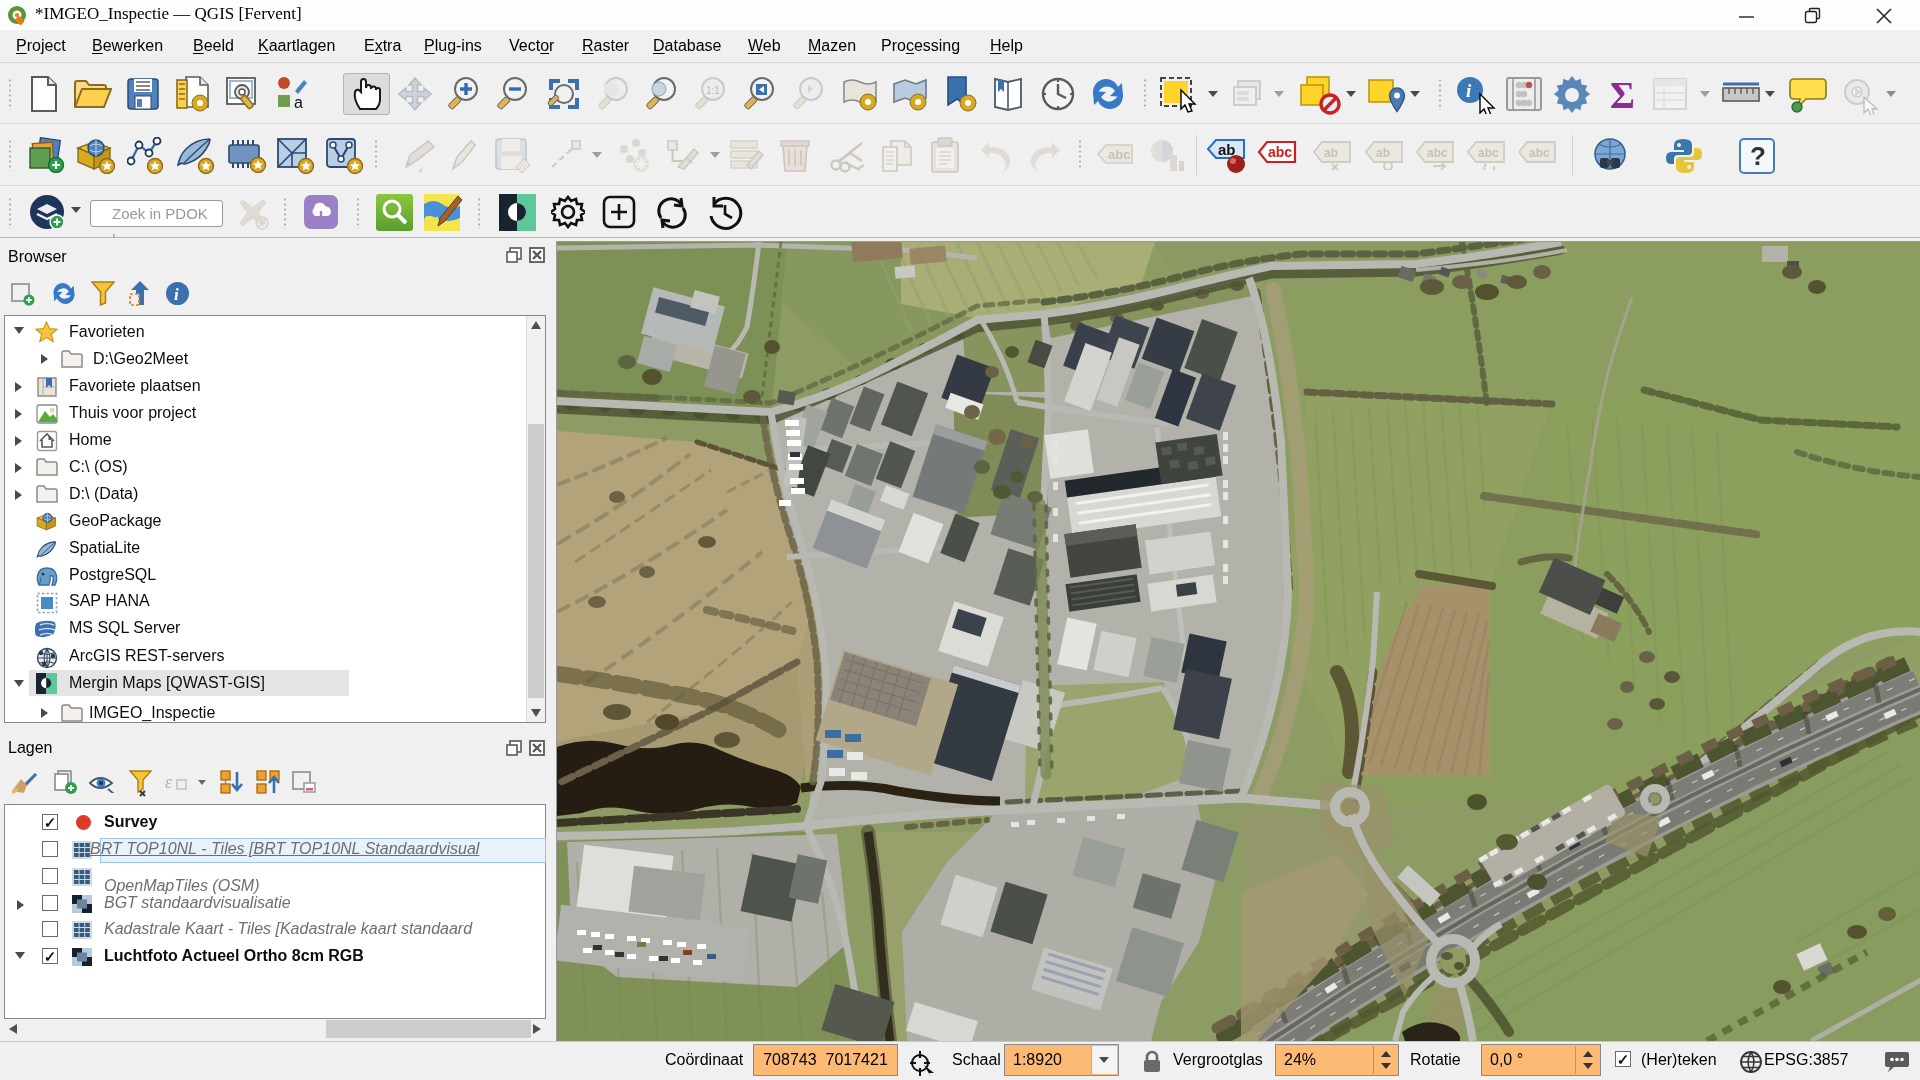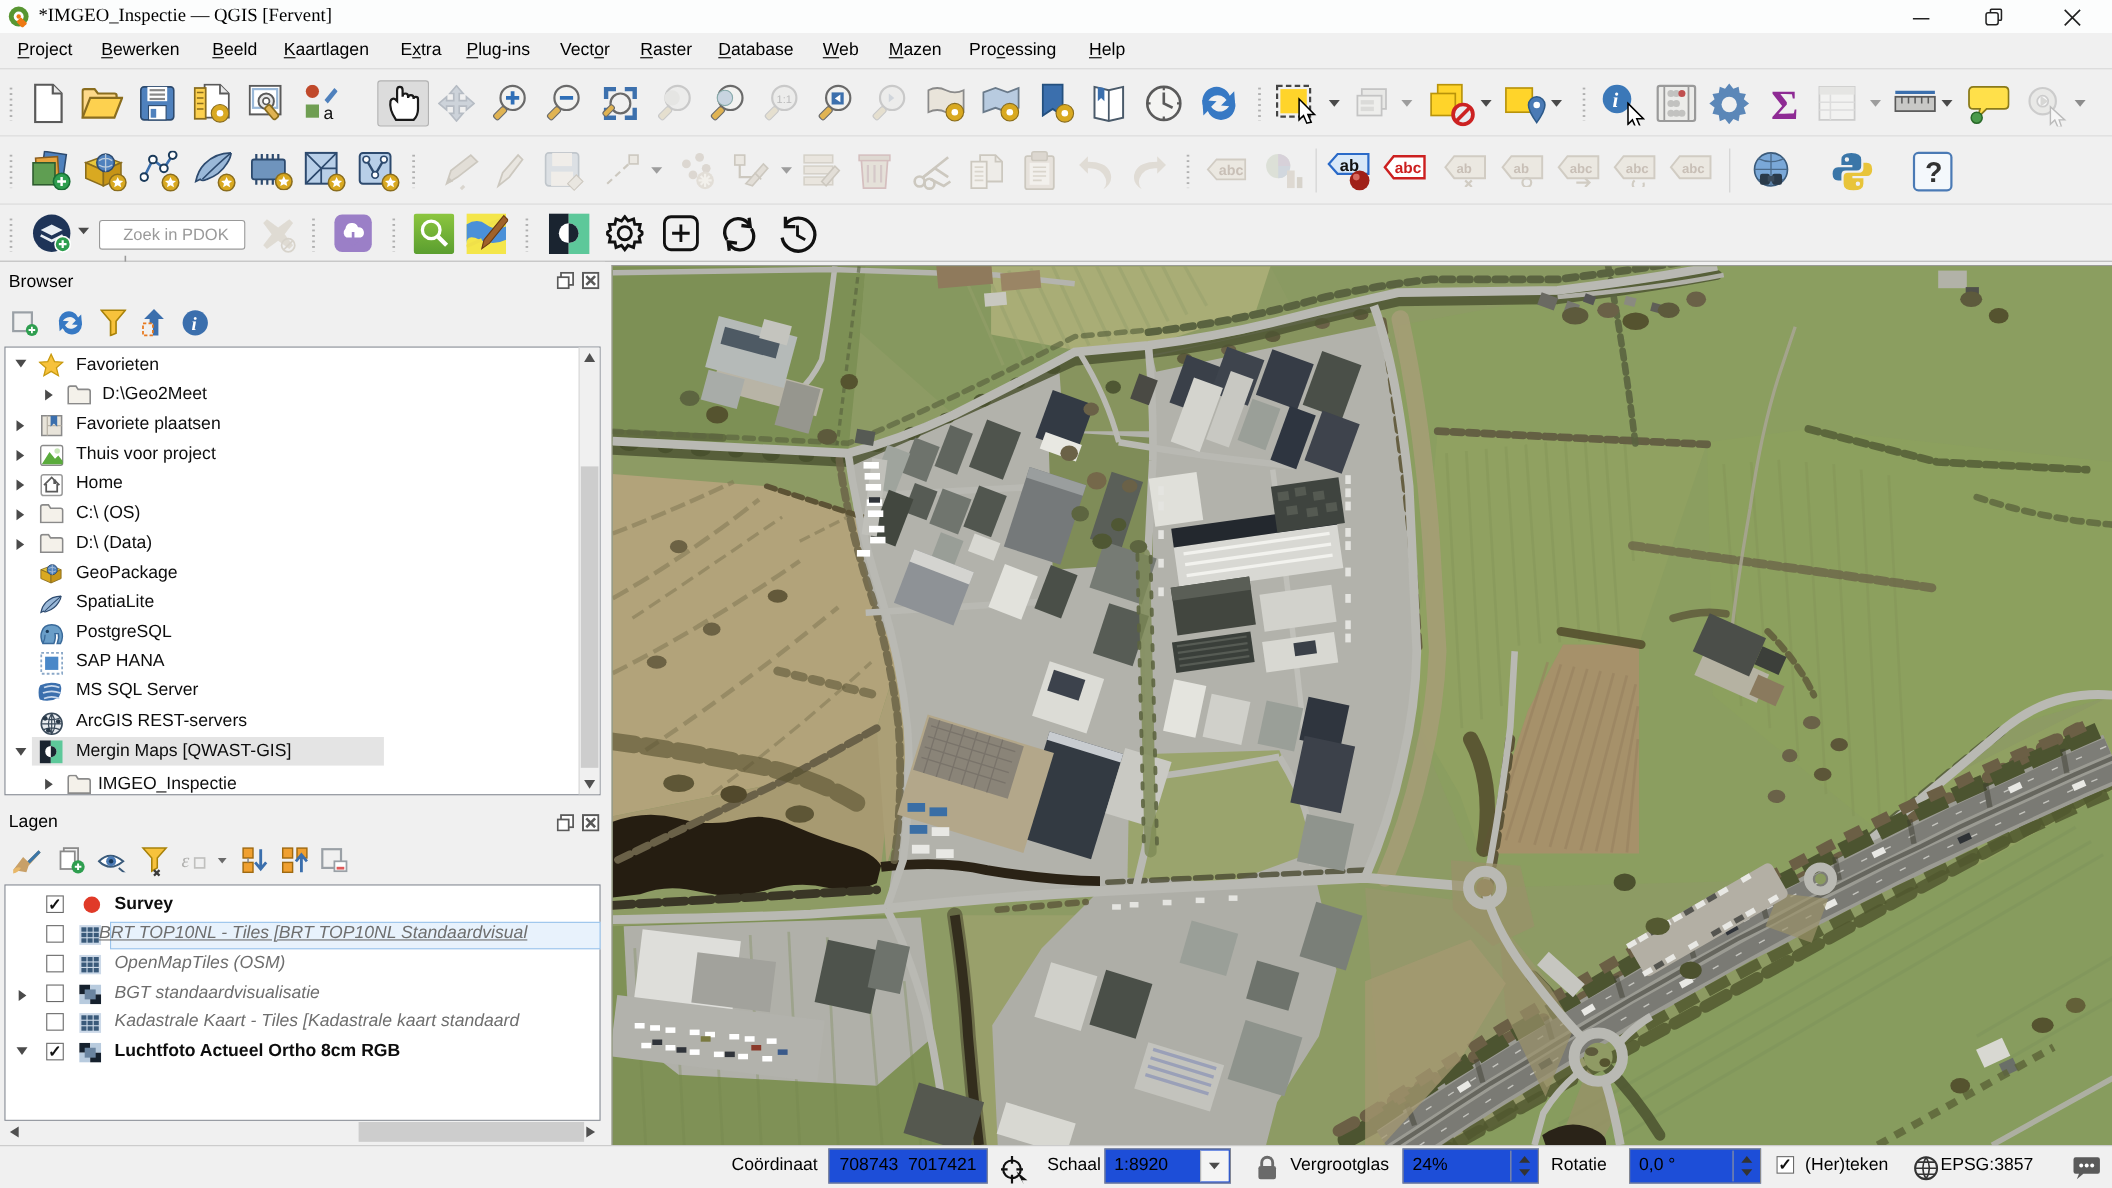--- a/index.html
+++ b/index.html
@@ -22,21 +22,21 @@
 #browser-tree { position:absolute; left:4px; top:77px; width:542px; height:408px; background:#fff; border:1px solid #828790;}
 #lagen-list { position:absolute; left:4px; top:566px; width:542px; height:215px; background:#fff; border:1px solid #828790;}
 .trow { position:absolute; font-size:16px; color:#0d0d0d; white-space:nowrap; }
 .it { font-style:italic; color:#6e6e6e; }
 .arrow-r { position:absolute; width:0; height:0; border-top:5px solid transparent; border-bottom:5px solid transparent; border-left:7px solid #4a4a4a; }
 .arrow-d { position:absolute; width:0; height:0; border-left:5px solid transparent; border-right:5px solid transparent; border-top:7px solid #4a4a4a; }
 .cb { position:absolute; width:16px; height:16px; background:#fff; border:1px solid #6a6a6a; font-size:15px; font-weight:bold; color:#111; text-align:center; line-height:15px;}
 #map { position:absolute; left:556px; top:241px; width:1364px; height:800px; background:#8d9b64; border-top:1px solid #9a9a9a; border-left:1px solid #9a9a9a;}
 #statusbar { position:absolute; left:0; top:1041px; width:1920px; height:39px; background:#f0f0f0; border-top:1px solid #c8c8c8; font-size:16px;}
 .sb-label { position:absolute; top:9px; color:#000; }
-.sb-box { position:absolute; top:2px; height:32px; background:#1d4ed8; border:1px solid #8a8a8a; font-size:16px; color:#000; }
+.sb-box { position:absolute; top:2px; height:32px; background:#fdba74; border:1px solid #8a8a8a; font-size:16px; color:#000; }
 #locator { position:absolute; left:17px; top:7px; width:391px; height:24px; background:#fff; border:1px solid #a9a9a9; border-radius:5px; font-size:16px; color:#232323; }
 .spin { position:absolute; right:1px; top:1px; width:24px; height:28px; border-left:1px solid #999; }
 .spin:before { content:""; position:absolute; left:7px; top:5px; width:0; height:0; border-left:5px solid transparent; border-right:5px solid transparent; border-bottom:6px solid #333; }
 .spin:after { content:""; position:absolute; left:7px; bottom:5px; width:0; height:0; border-left:5px solid transparent; border-right:5px solid transparent; border-top:6px solid #333; }
 </style>
 </head>
 <body>
 <div id="app">
 <div id="titlebar">
   <svg class="ic" style="left:7px;top:5px" width="20" height="20" viewBox="0 0 20 20">
@@ -736,21 +736,21 @@
           <rect x="2" y="2" width="4.6" height="4" fill="#3a5a7a"></rect>
           <rect x="7.6" y="2" width="4.6" height="4" fill="#3a5a7a"></rect>
           <rect x="13.2" y="2" width="4.6" height="4" fill="#3a5a7a"></rect>
           <rect x="2" y="7" width="4.6" height="4" fill="#3a5a7a"></rect>
           <rect x="7.6" y="7" width="4.6" height="4" fill="#3a5a7a"></rect>
           <rect x="13.2" y="7" width="4.6" height="4" fill="#3a5a7a"></rect>
           <rect x="2" y="12" width="4.6" height="4" fill="#3a5a7a"></rect>
           <rect x="7.6" y="12" width="4.6" height="4" fill="#3a5a7a"></rect>
           <rect x="13.2" y="12" width="4.6" height="4" fill="#3a5a7a"></rect>
         </svg>
-    <div class="trow it" style="left:99px;top:62px">OpenMapTiles (OSM)</div>
+    <div class="trow it" style="left:99px;top:72px">OpenMapTiles (OSM)</div>
     <div class="arrow-r" style="left:12px;top:95px"></div>
     <div class="cb" style="left:37px;top:90px"></div>
     <svg class="ic" style="left:67px;top:90px" width="20" height="18" viewBox="0 0 20 18">
           <rect x="0" y="0" width="10" height="9" fill="#16212e"></rect>
           <rect x="10" y="0" width="10" height="9" fill="#b8cbde"></rect>
           <rect x="0" y="9" width="10" height="9" fill="#b8cbde"></rect>
           <rect x="10" y="9" width="10" height="9" fill="#16212e"></rect>
           <rect x="5" y="4.5" width="10" height="9" fill="#6a84a0"></rect>
         </svg>
     <div class="trow it" style="left:99px;top:89px">BGT standaardvisualisatie</div>

